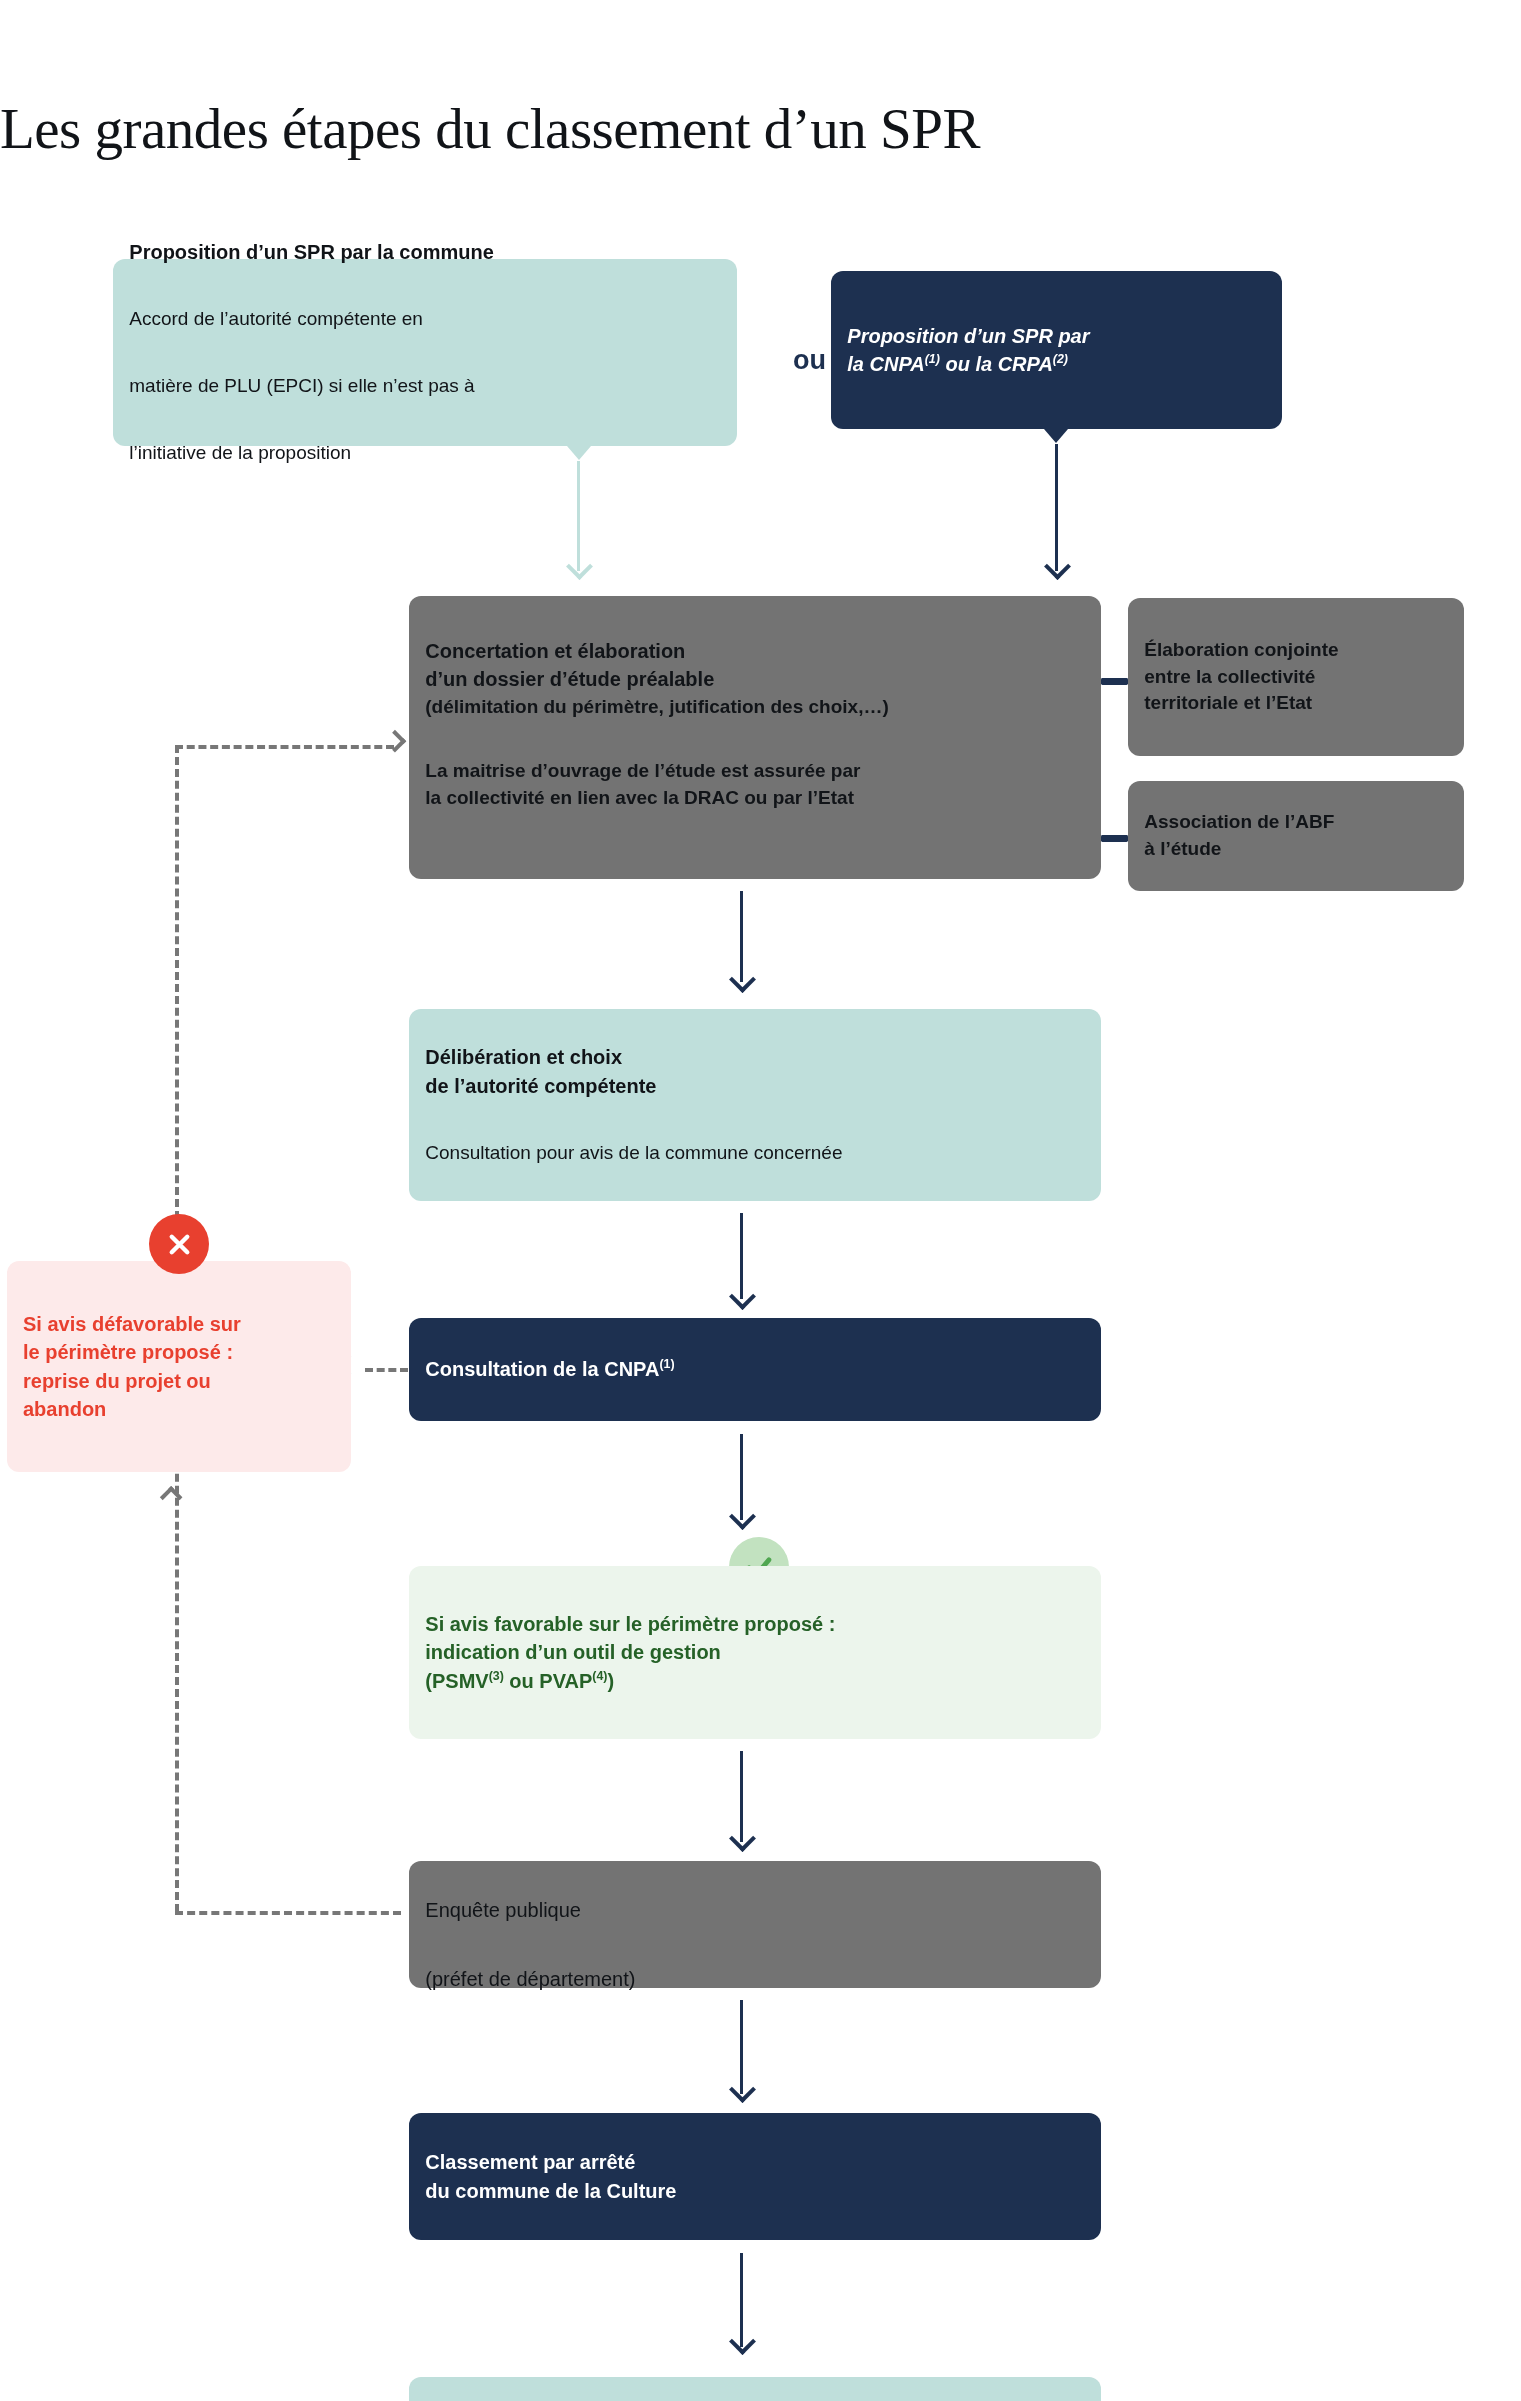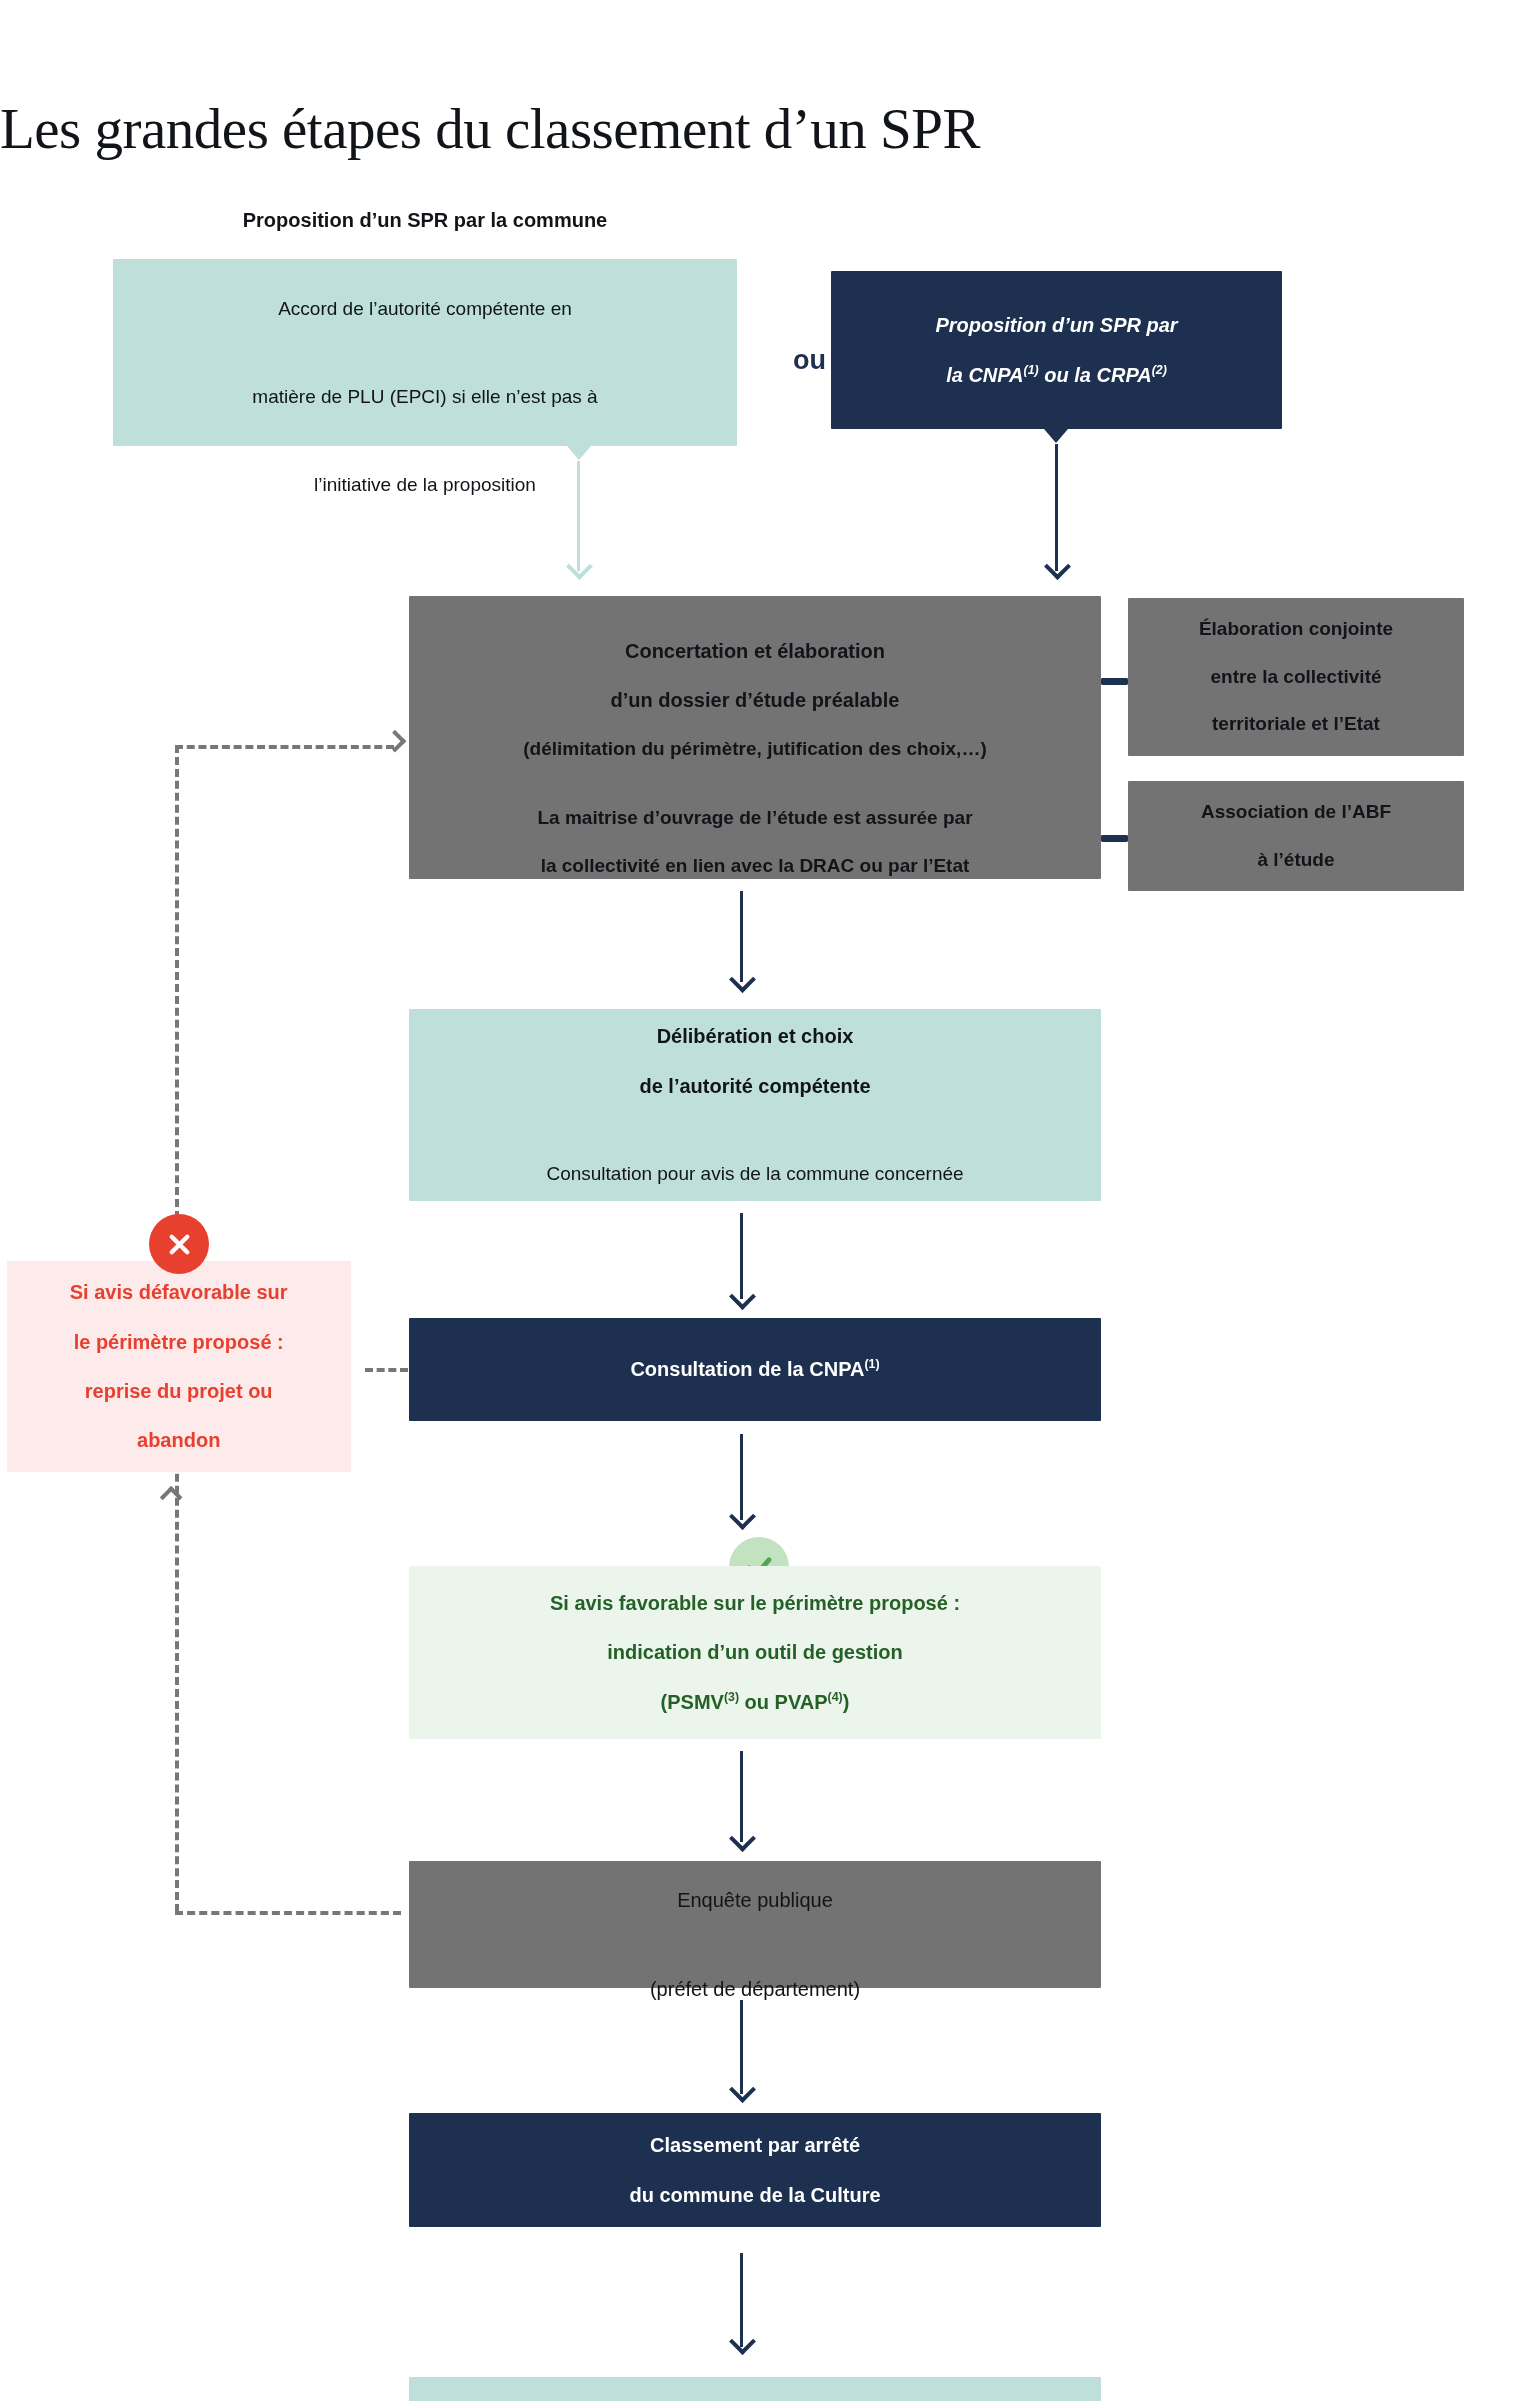--- a/index.html
+++ b/index.html
@@ -19,26 +19,25 @@
     text-align:left;
     font-family:"Liberation Serif", serif;
     font-weight:400;
     font-size:57px;
     letter-spacing:-0.5px;
     color:#111418;
   }
 
   
   .box {
-    border-radius:1px;
+    border-radius:12px;
     display:flex; flex-direction:column;
-    align-items:center; justify-content:center;
+    align-items:flex-start; justify-content:center;
     text-align:center;
     padding:12.5px 16.3px;
-    gap:21px;
   }
   .box p { line-height:1.42; }
 
   .teal  { background:#bfdfdb; color:#111418; }
   .navy  { background:#1d3050; color:#ffffff; }
   .grey  { background:#737373; color:#111418; }
   .pink  { background:#fdeaea; color:#e8402f; }
   .mint  { background:#ecf5ec; color:#256127; }
 
   .t-b { font-weight:700; }
@@ -218,21 +217,21 @@
   <div class="abs box grey" id="n-enquete" style="left:409px; top:1861px; width:692px; height:127px;">
     <p class="fs-main t-r">Enquête publique</p>
     <p class="fs-main t-r">(préfet de département)</p>
   </div>
 
   <div class="vline navy-c abs" style="left:740px; top:2000px; height:94px;"></div>
   <div class="ahead navy-c abs" style="left:727px; top:2080px;">
       <i></i>
     </div>
 
-  <div class="abs box navy" id="n-classement" style="left:409px; top:2113px; width:692px; height:114px;">
+  <div class="abs box navy" id="n-classement" style="left:409px; top:2113px; width:692px; height:127px;">
     <p class="fs-main t-b">Classement par arrêté</p>
     <p class="fs-main t-b">du commune de la Culture</p>
   </div>
 
   <div class="vline navy-c abs" style="left:740px; top:2253px; height:94px;"></div>
   <div class="ahead navy-c abs" style="left:727px; top:2332px;">
       <i></i>
     </div>
 
   <div class="abs box teal" id="n-mesures" style="left:409px; top:2377px; width:692px; height:620px; justify-content:space-evenly;">

